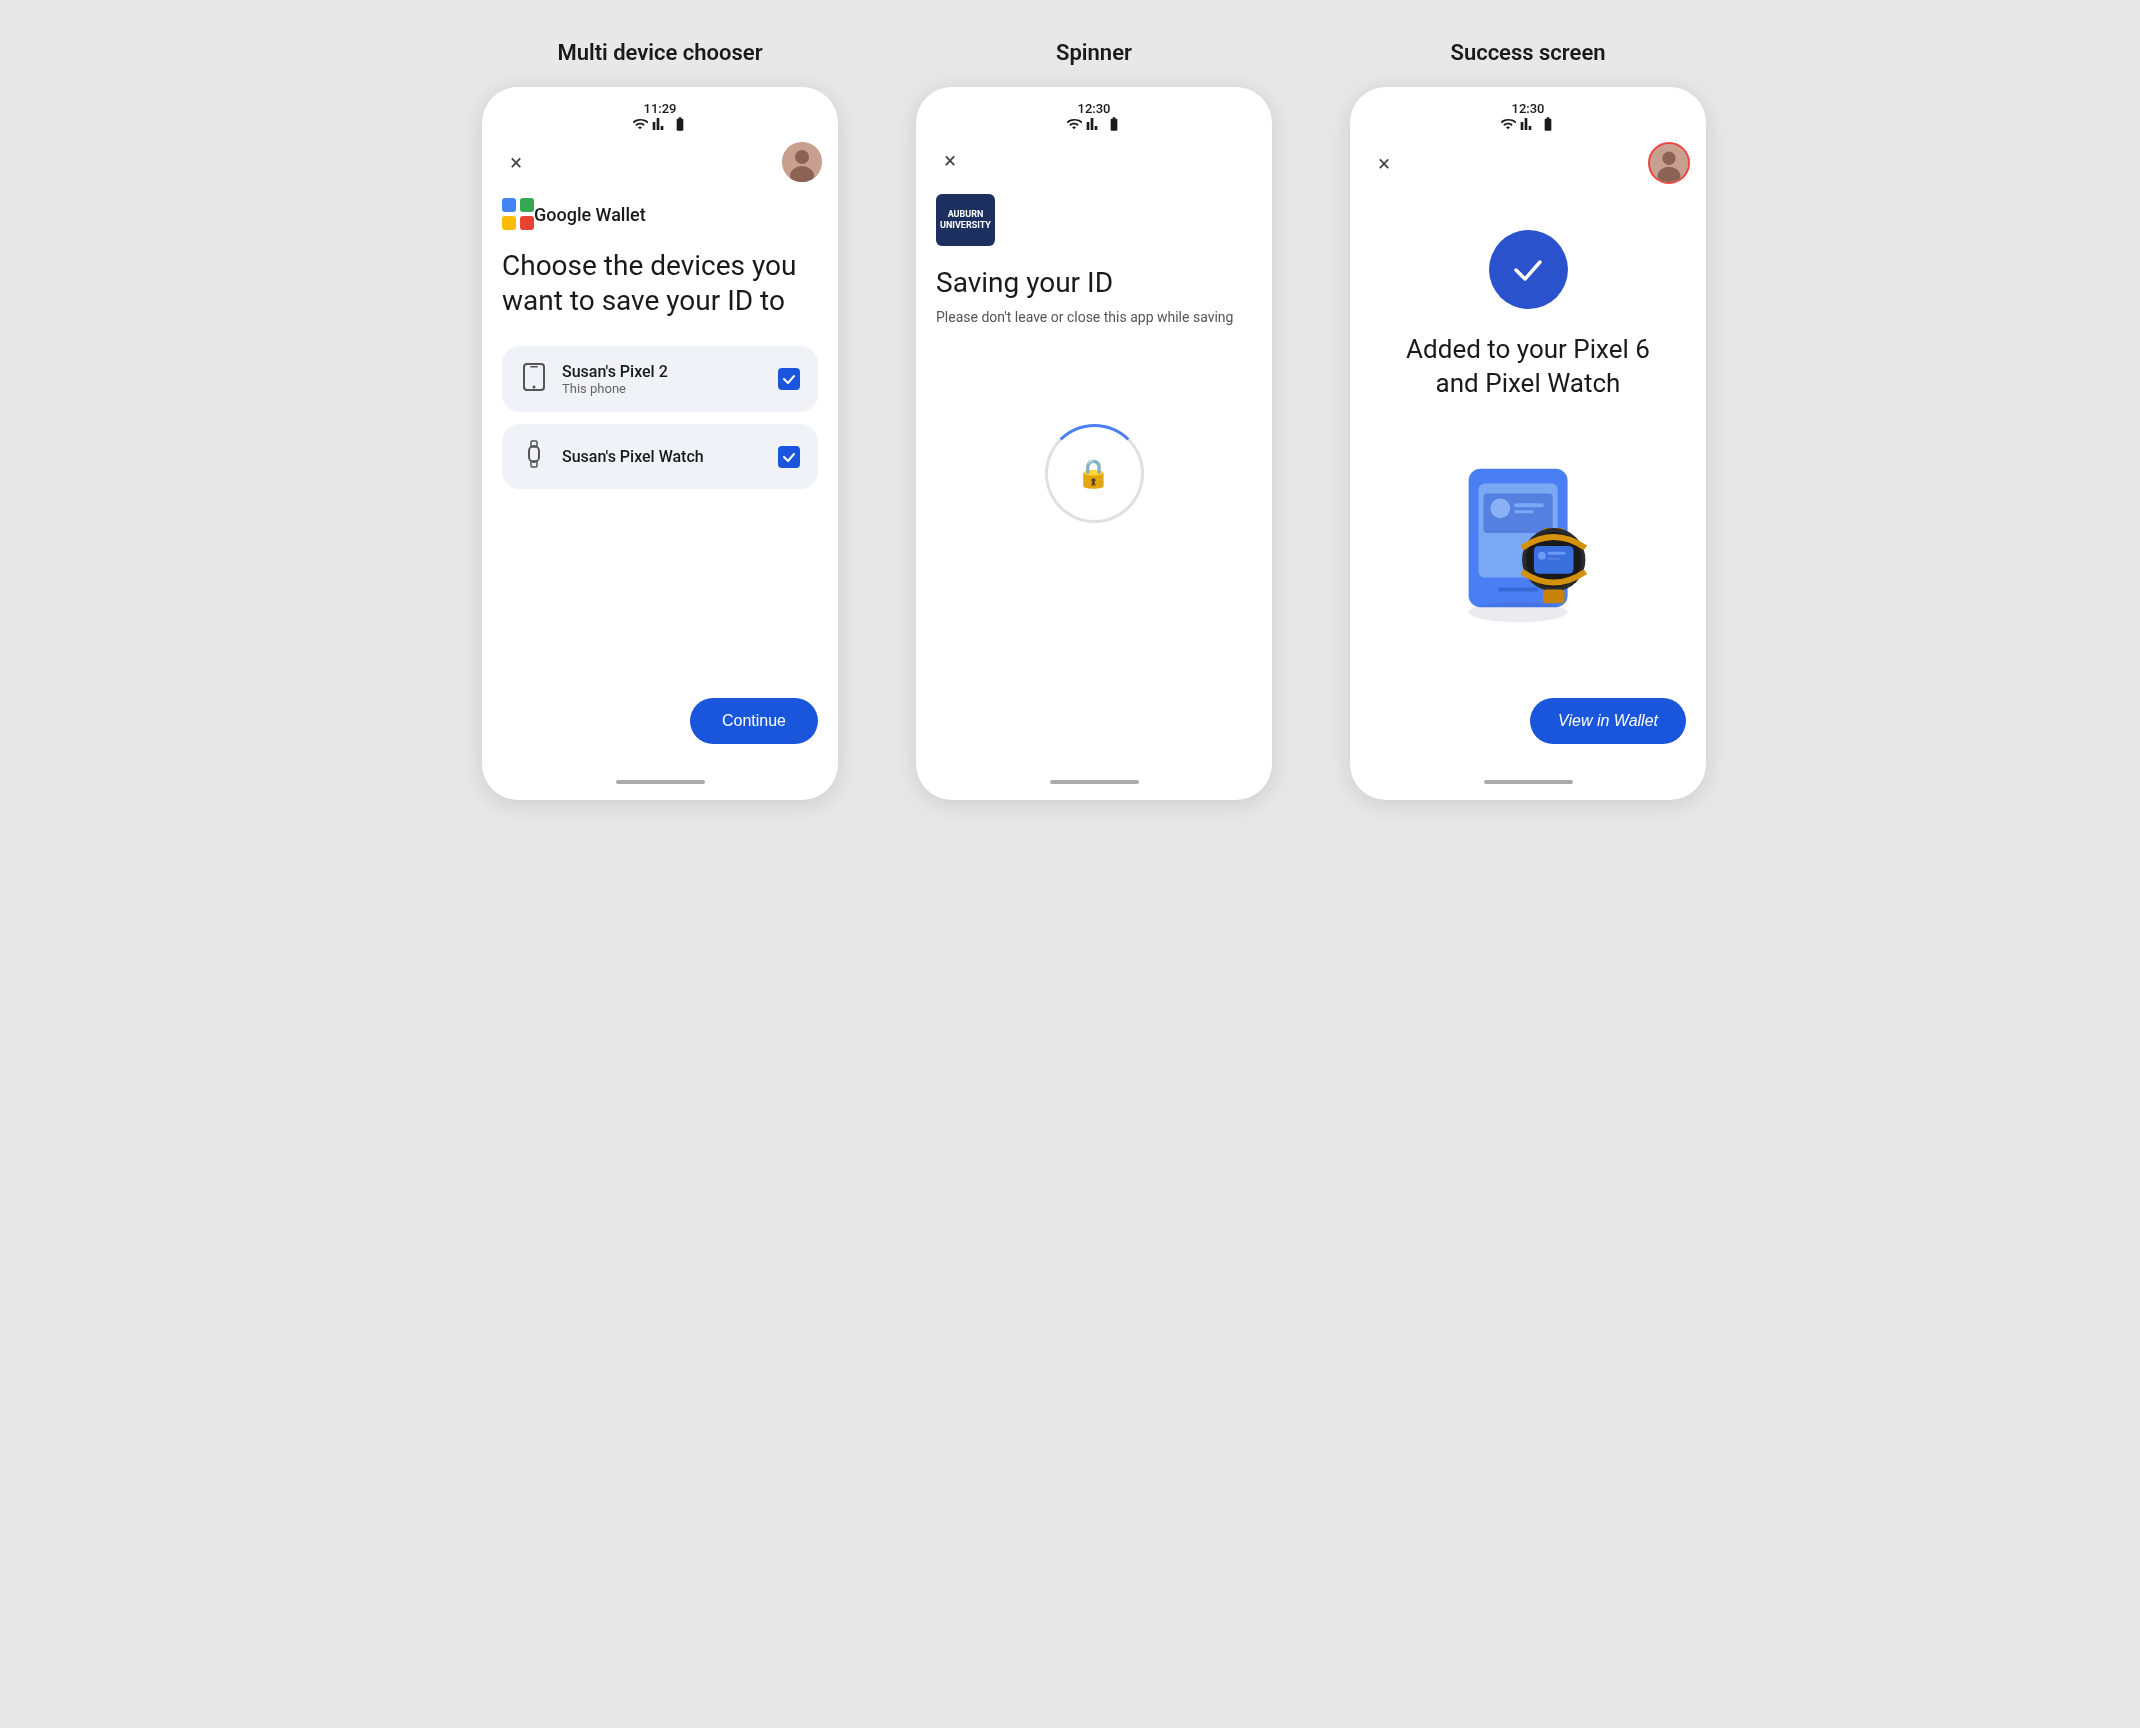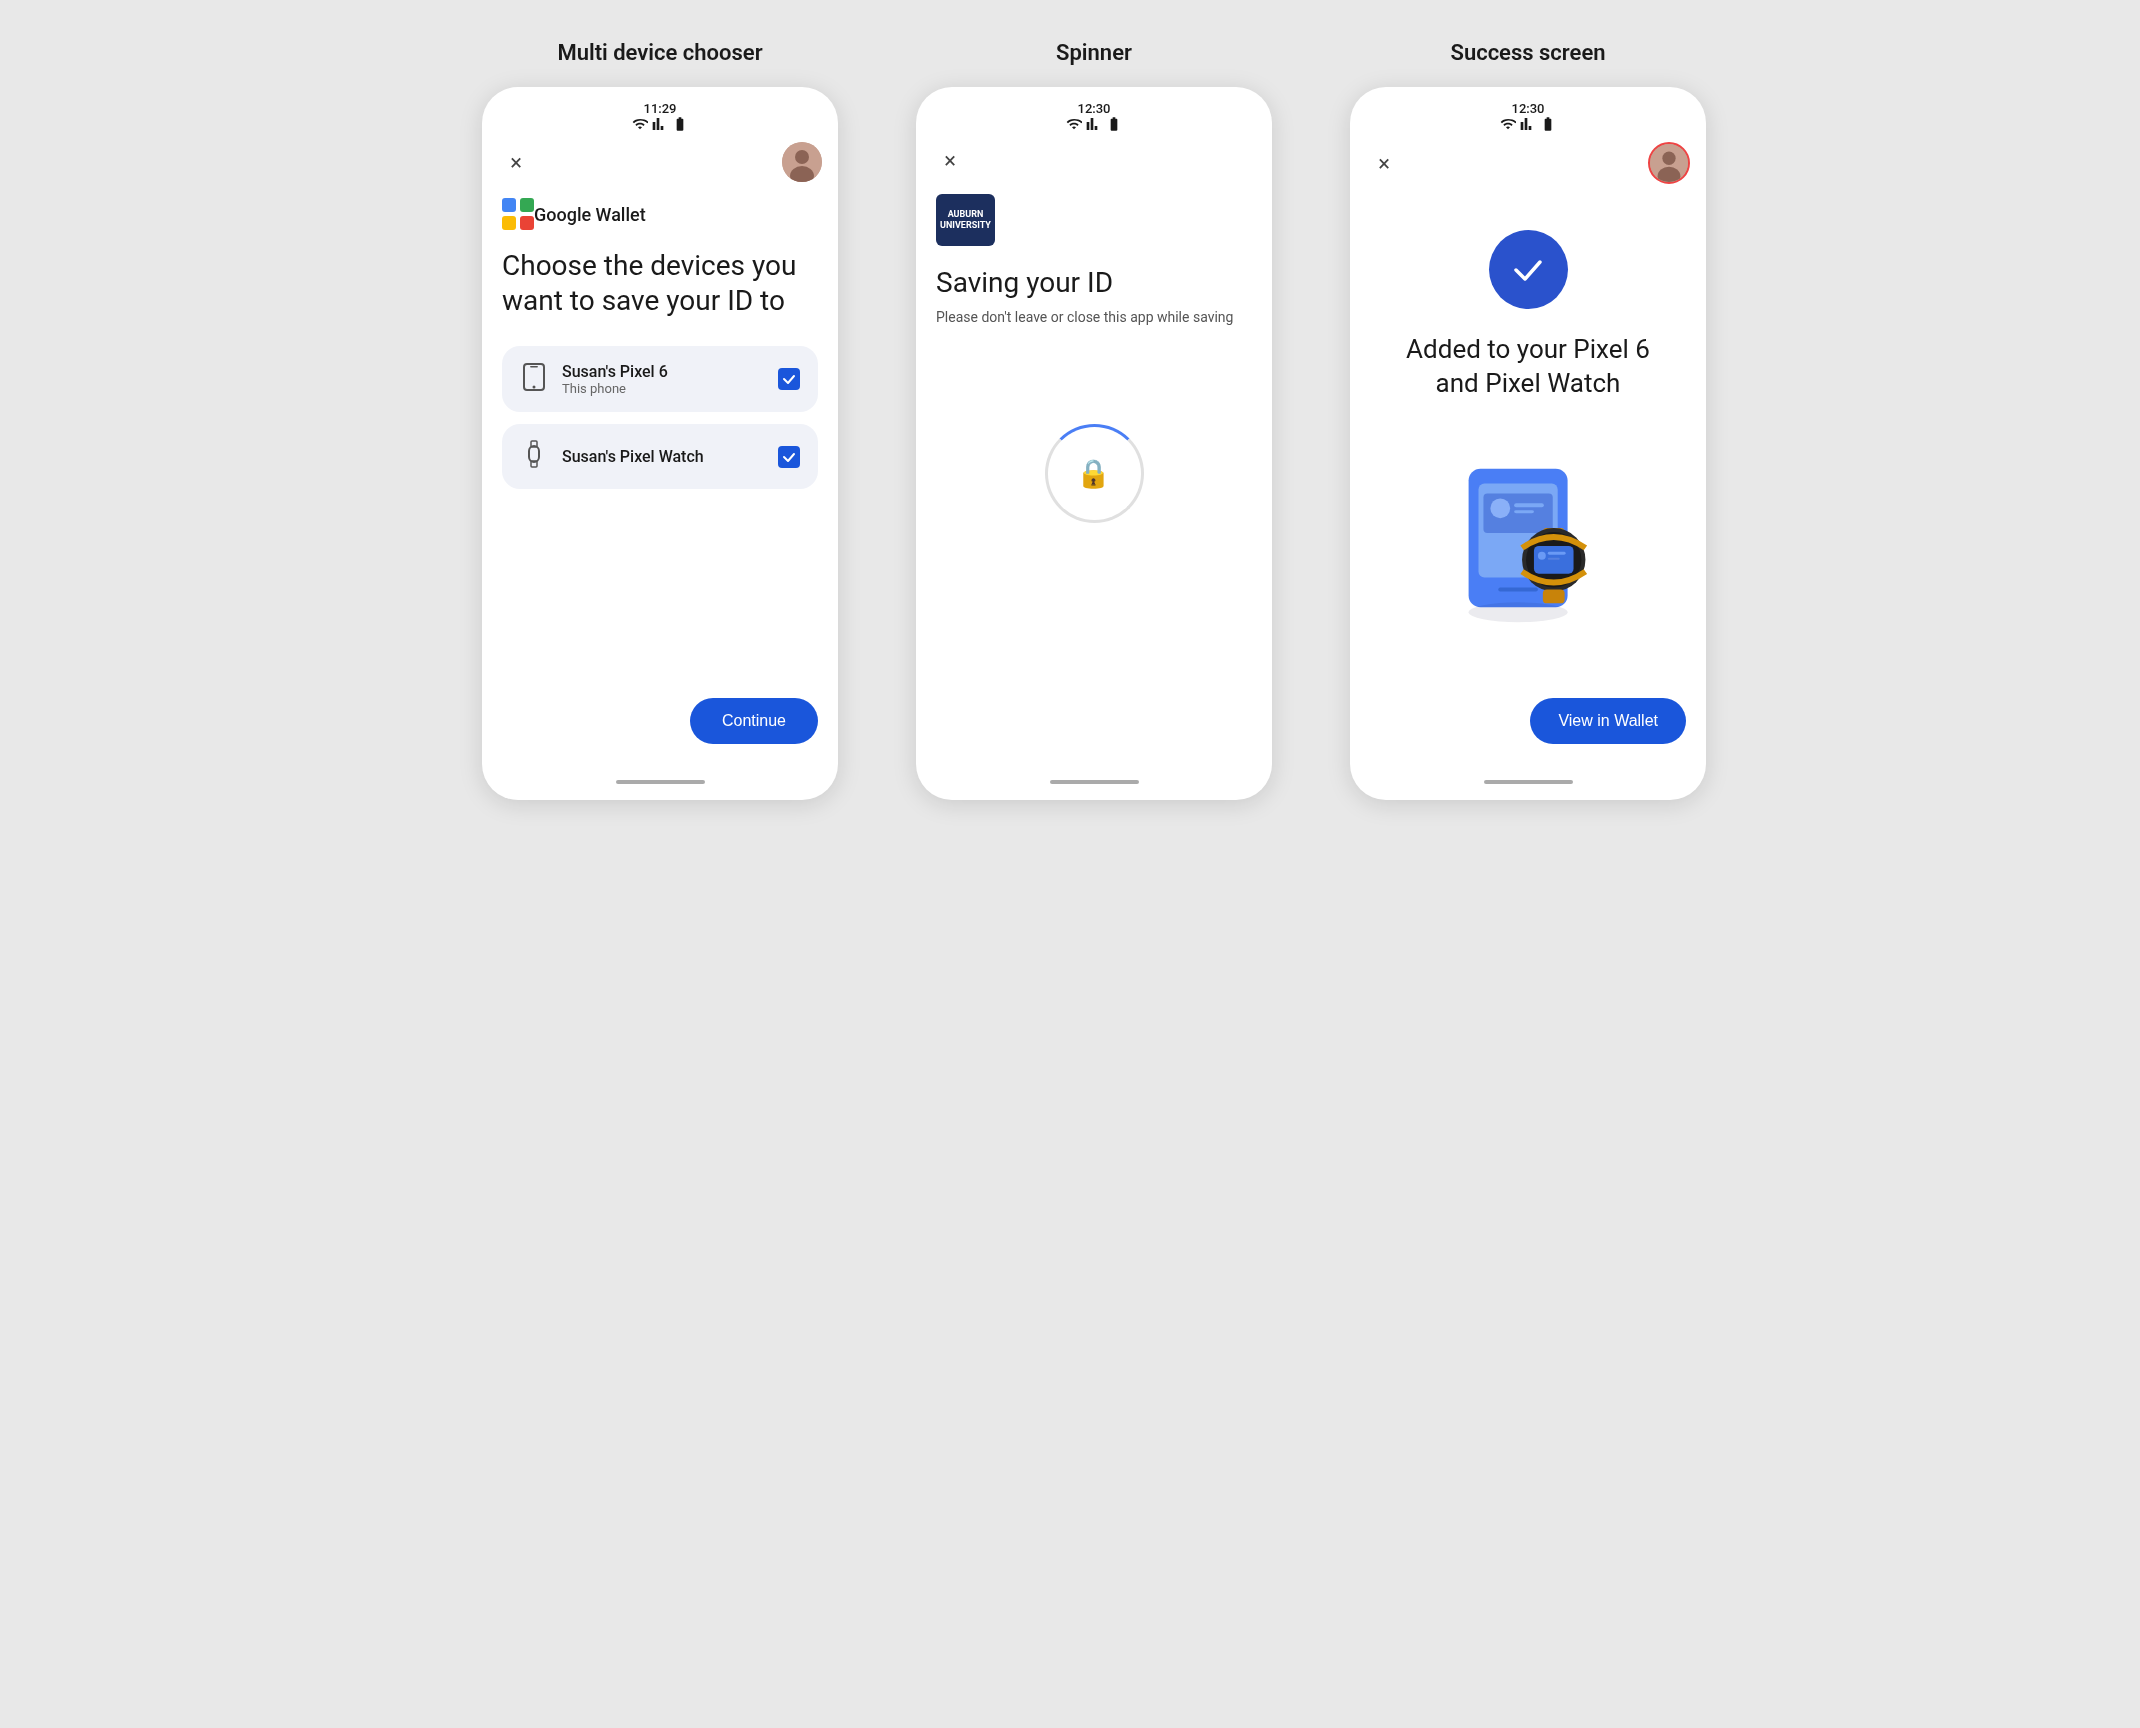--- a/index.html
+++ b/index.html
@@ -265,20 +265,21 @@
     .view-btn {
       background: #1a56db;
       color: #fff;
       border: none;
       border-radius: 24px;
       padding: 14px 28px;
       font-size: 16px;
       font-weight: 500;
       cursor: pointer;
       margin-top: auto;
+      font-style: italic;
     }
     .nav-bar {
       display: flex;
       justify-content: center;
       padding: 12px 0 16px 0;
     }
     .nav-pill {
       width: 89px;
       height: 4px;
       background: #aaa;
@@ -349,21 +350,21 @@
 
       <div class="device-card">
         <div class="device-icon">
           <svg width="22" height="28" viewBox="0 0 22 28" fill="none">
             <rect x="1" y="1" width="20" height="26" rx="3" stroke="#555" stroke-width="2"></rect>
             <rect x="7" y="3" width="8" height="1.5" rx="1" fill="#555"></rect>
             <circle cx="11" cy="24" r="1.5" fill="#555"></circle>
           </svg>
         </div>
         <div class="device-info">
-          <div class="device-name">Susan's Pixel 6</div>
+          <div class="device-name">Susan's Pixel 2</div>
           <div class="device-sub">This phone</div>
         </div>
         <div class="checkbox-checked">
           <svg viewBox="0 0 14 14" fill="none">
             <path d="M2 7l4 4 6-7" stroke="white" stroke-width="2" stroke-linecap="round" stroke-linejoin="round"></path>
           </svg>
         </div>
       </div>
 
       <div class="device-card">

